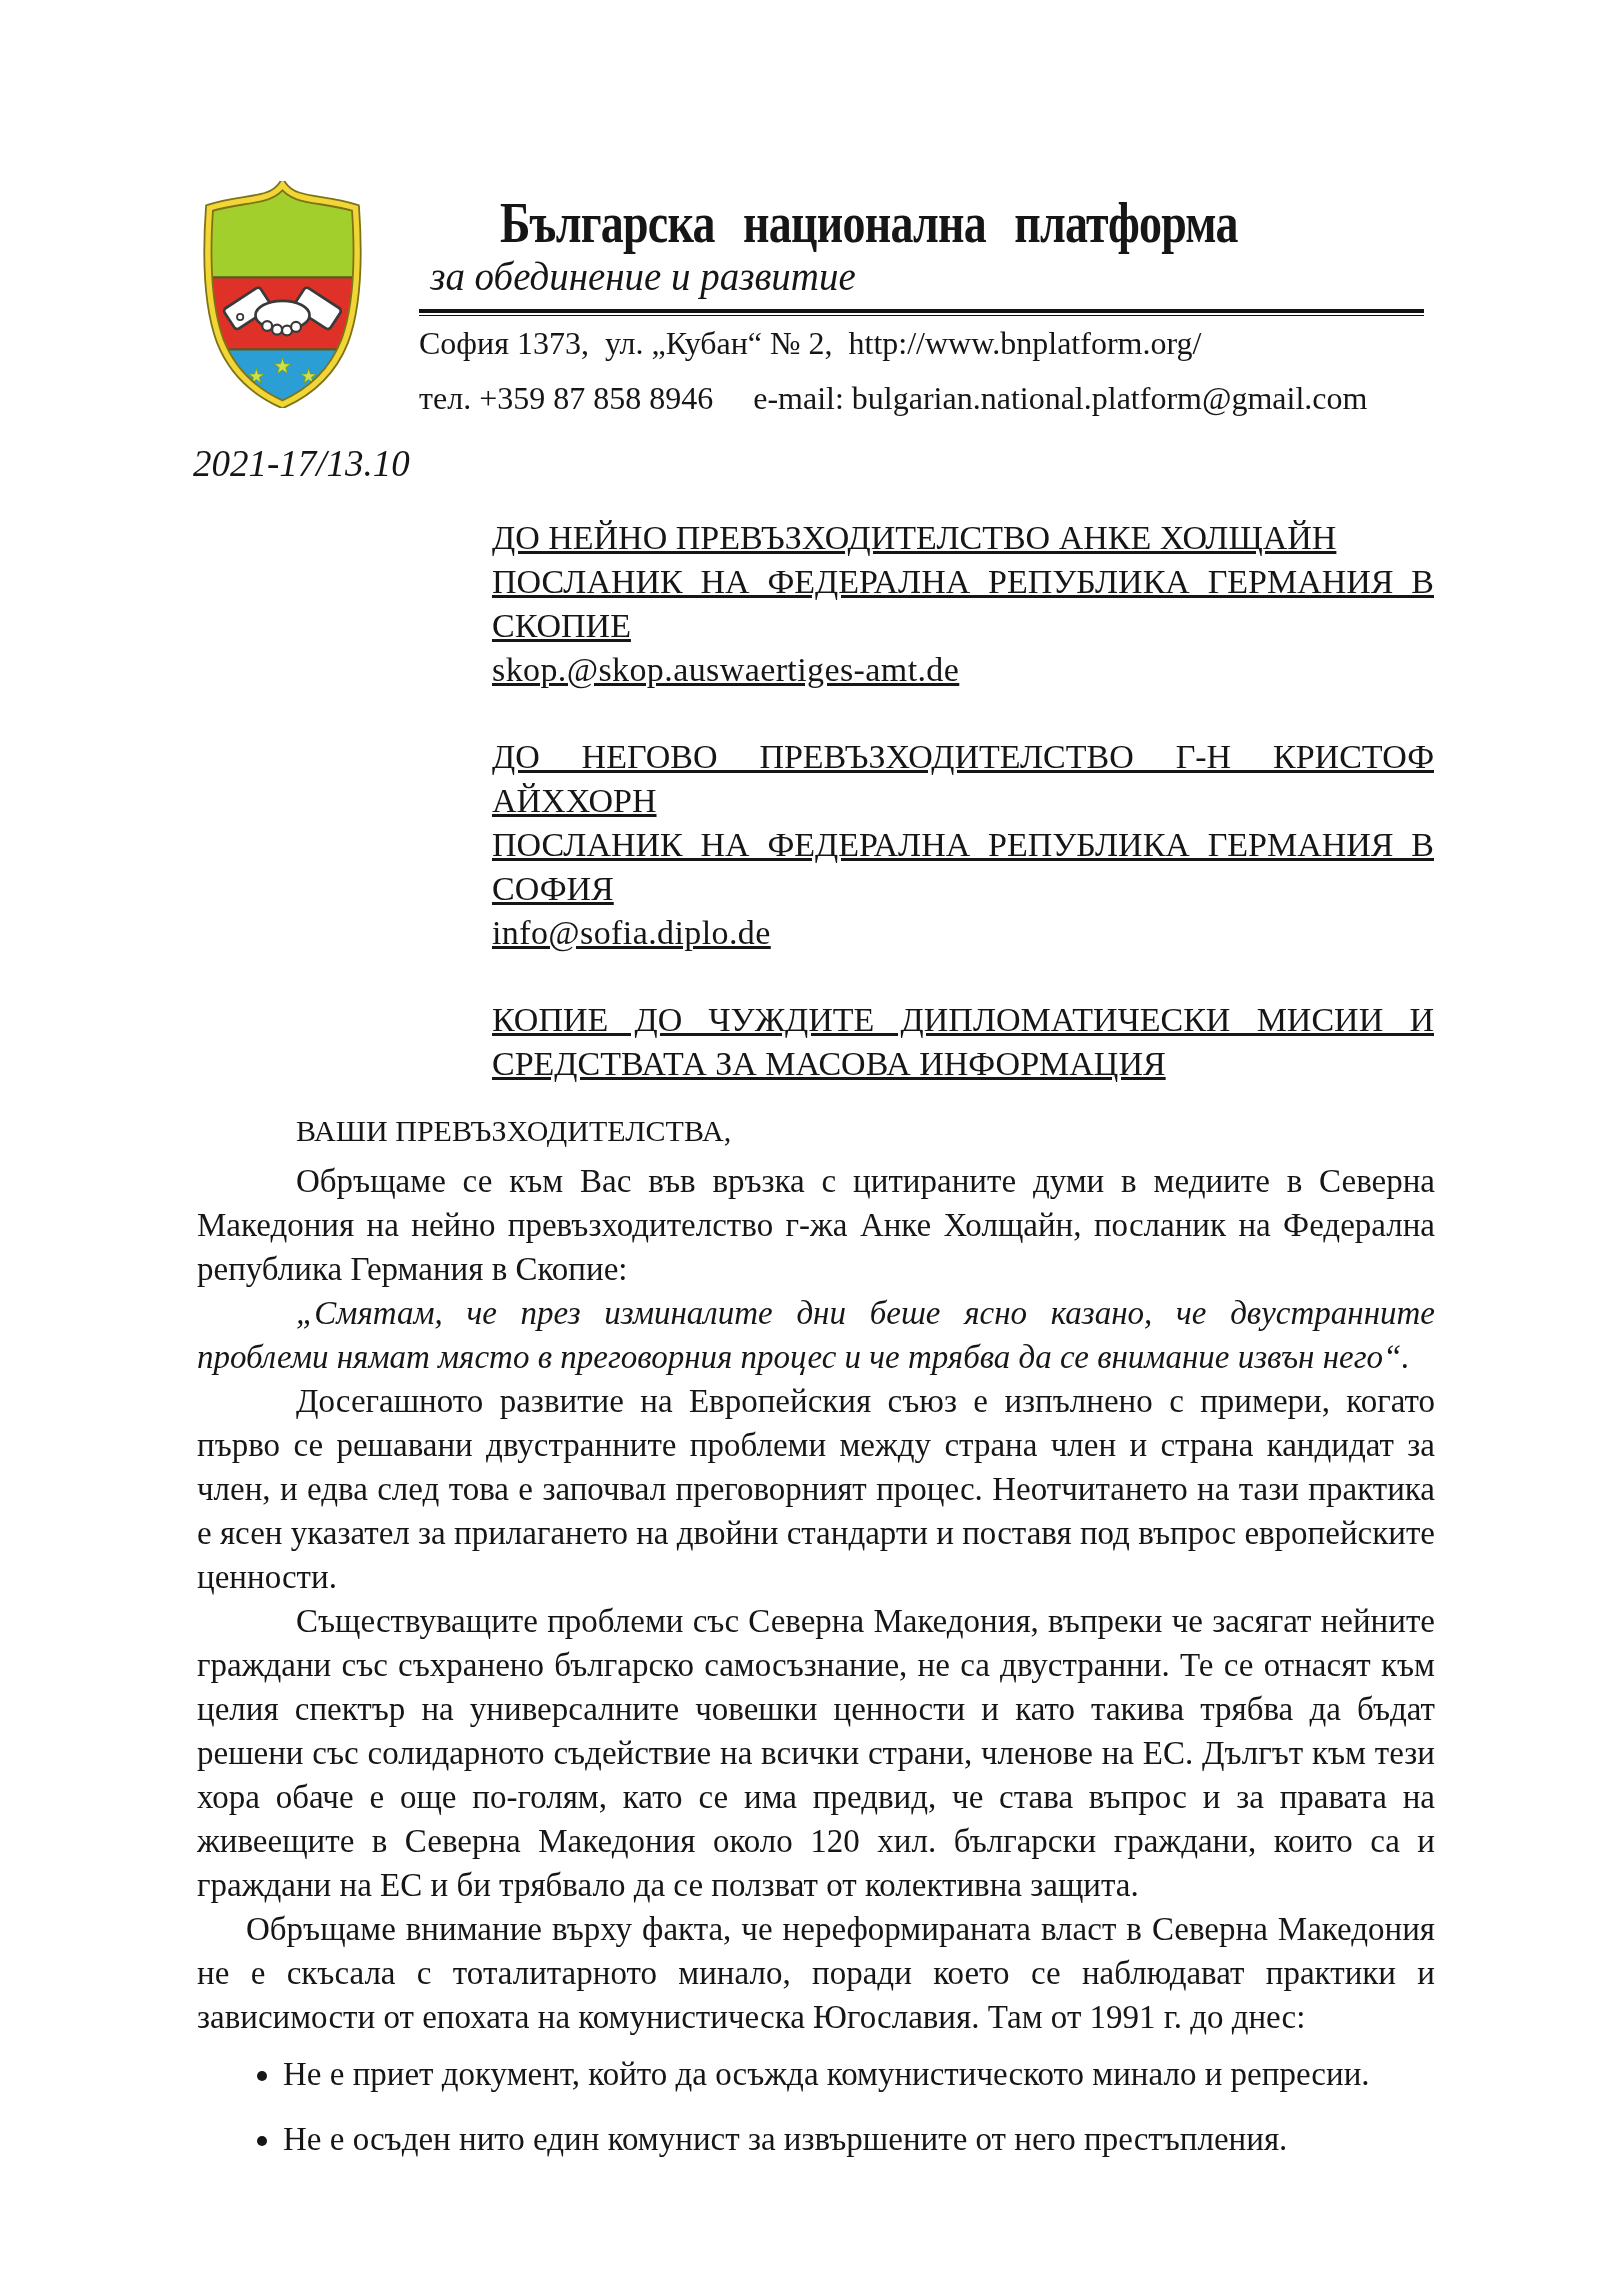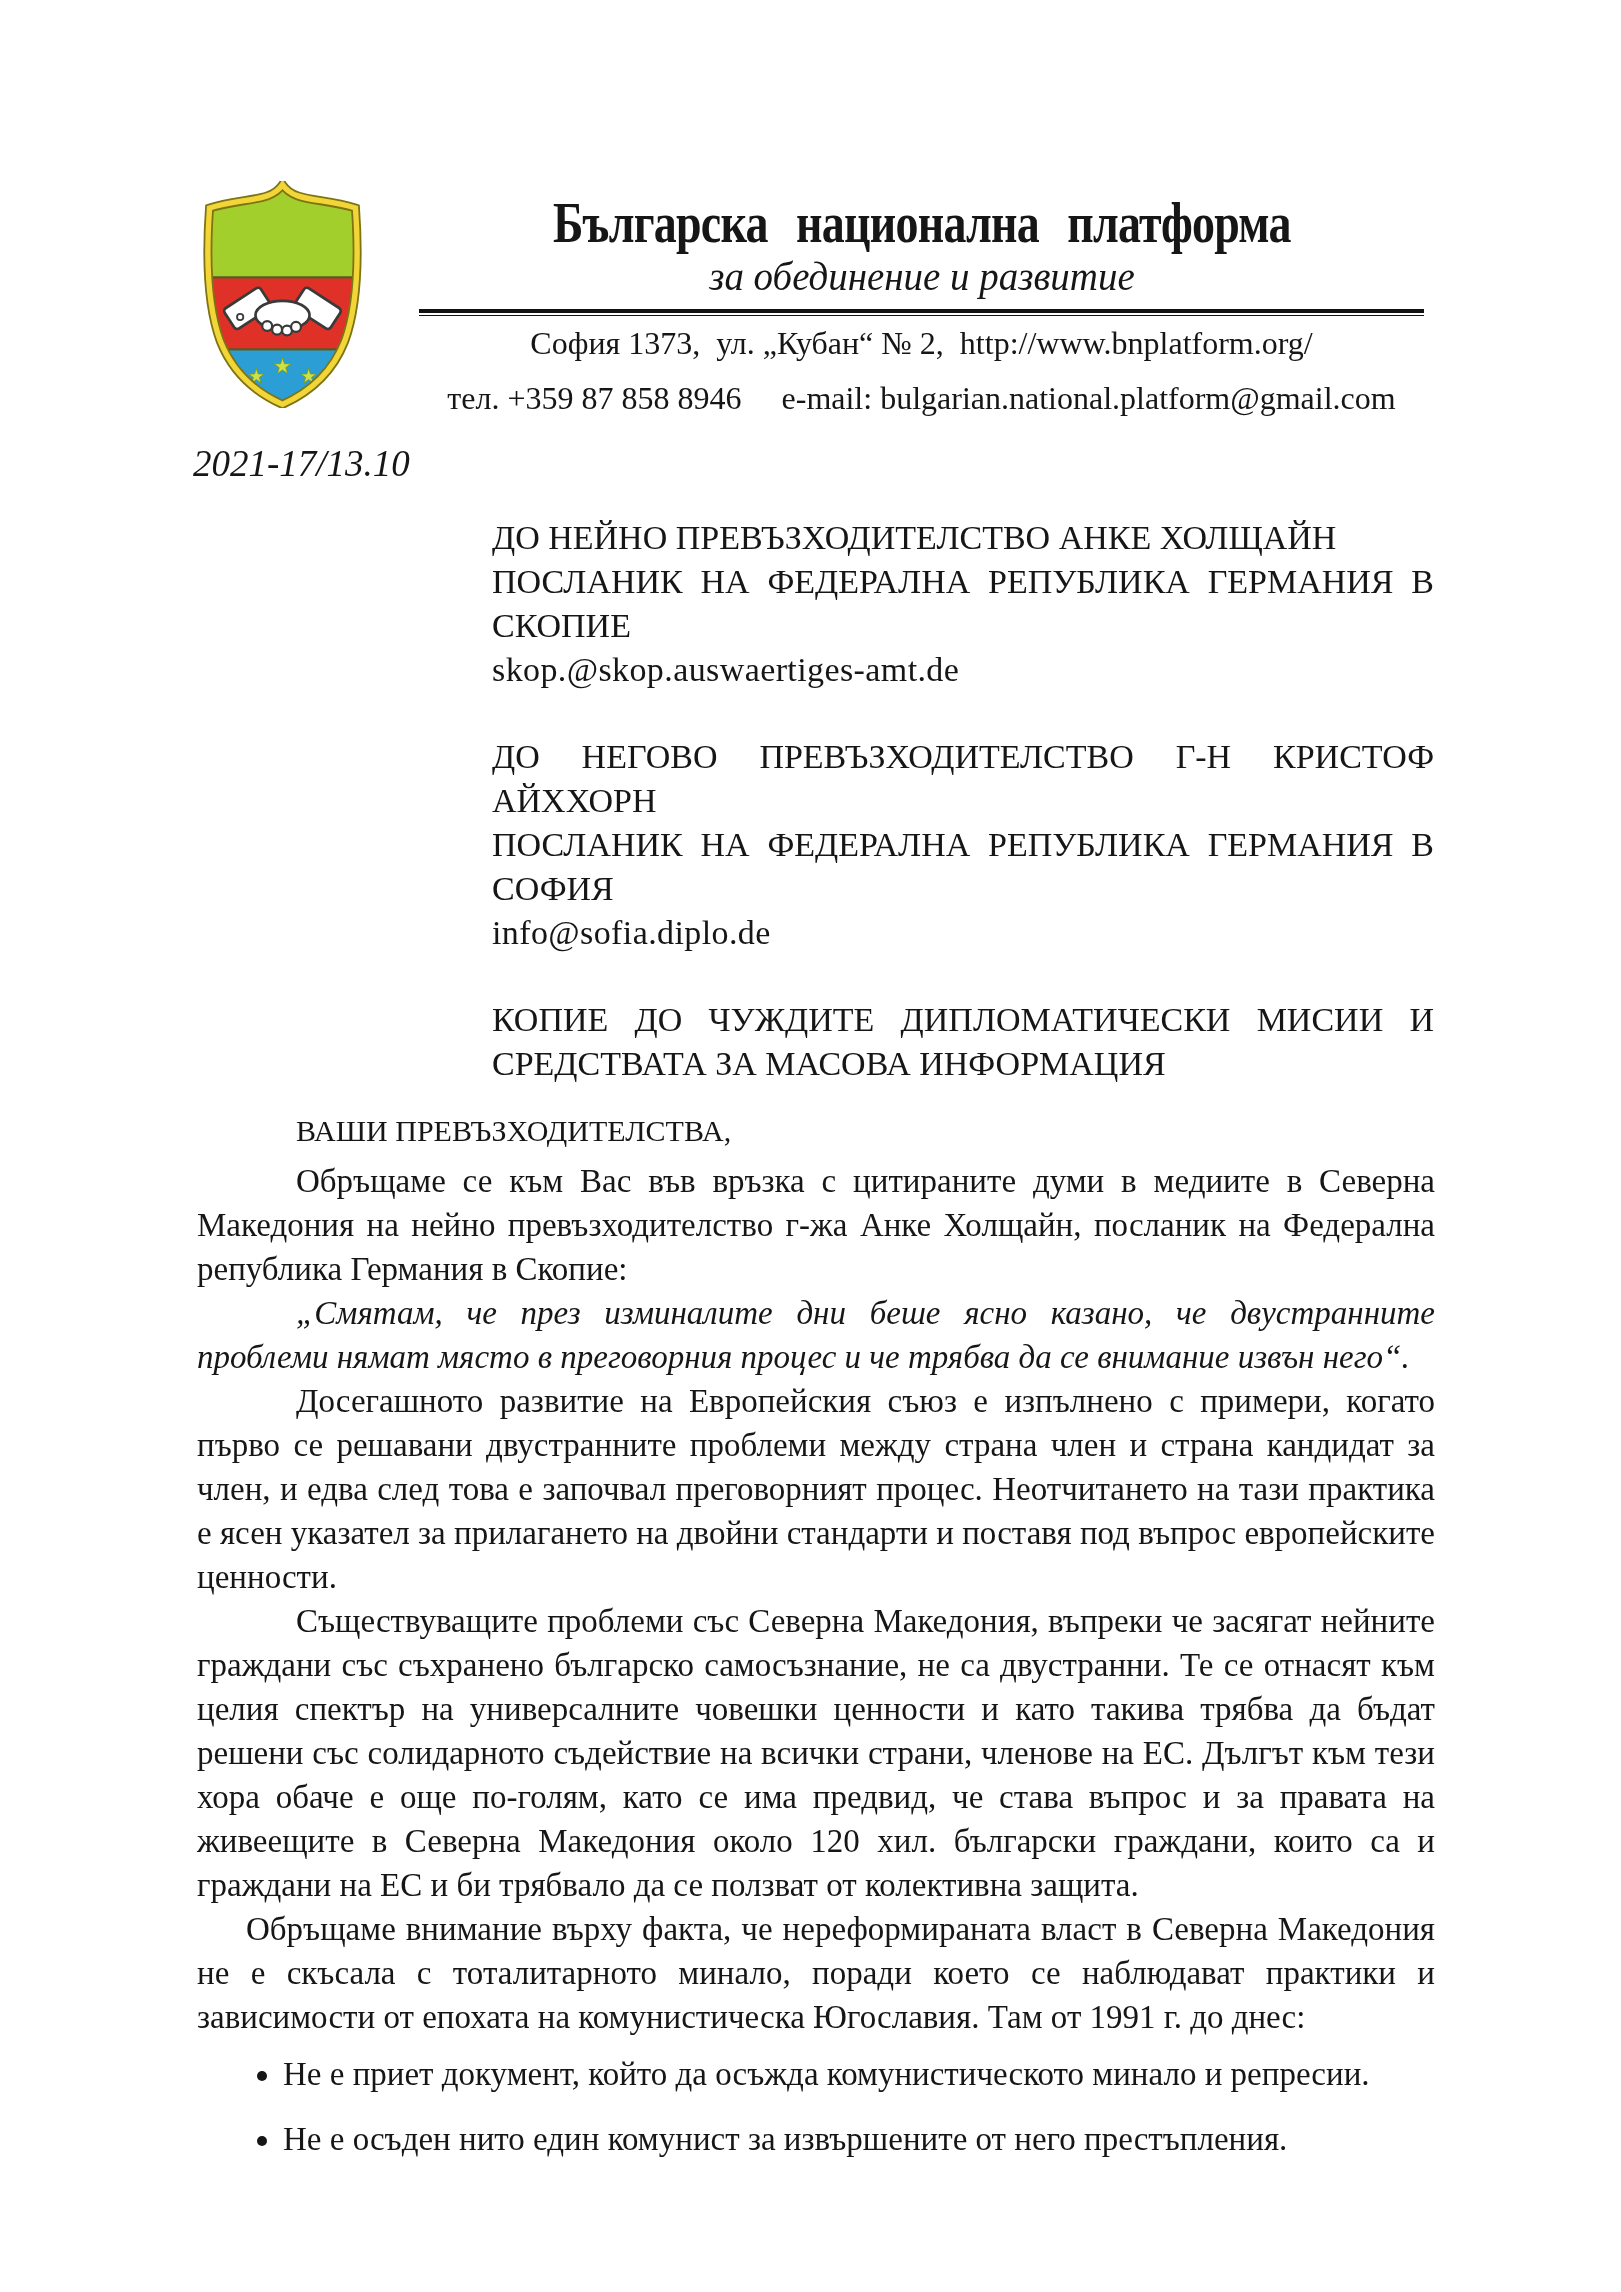--- a/index.html
+++ b/index.html
@@ -12,21 +12,21 @@
   }
   .page { position: absolute; inset: 0; overflow: hidden; }
 
   
   .logo {
     position: absolute; left: 202px; top: 181px;
     width: 161px; height: 227px;
   }
   .header-text {
     position: absolute; left: 419px; top: 192px; width: 1005px;
-    text-align: center;
+    text-align: left;
   }
   .org-name {
     display: inline-block;
     font-size: 56px; font-weight: 700;
     white-space: nowrap;
     word-spacing: 21.5px; letter-spacing: -0.9px;
     transform: scaleX(0.82); transform-origin: 50% 50%;
     line-height: 63px;
   }
   .org-subtitle {
@@ -55,21 +55,21 @@
     position: absolute; left: 193px; top: 442px;
     font-size: 37px; font-style: italic;
   }
 
   
   .recipients {
     position: absolute; left: 492px; top: 516px; width: 942px;
     font-size: 34px; line-height: 44px;
   }
   .recipient-block { margin-bottom: 43px; }
-  .recipient-block p { margin: 0; text-align: justify; }
+  .recipient-block p { margin: 0; text-align: justify; text-decoration: underline; }
   .recipient-email { letter-spacing: 0.4px; }
 
   
   .salutation {
     position: absolute; left: 296px; top: 1114px;
     font-size: 30px; white-space: nowrap;
   }
   .letter-body {
     position: absolute; left: 197px; top: 1159px; width: 1238px;
     font-size: 33px; line-height: 44px;

